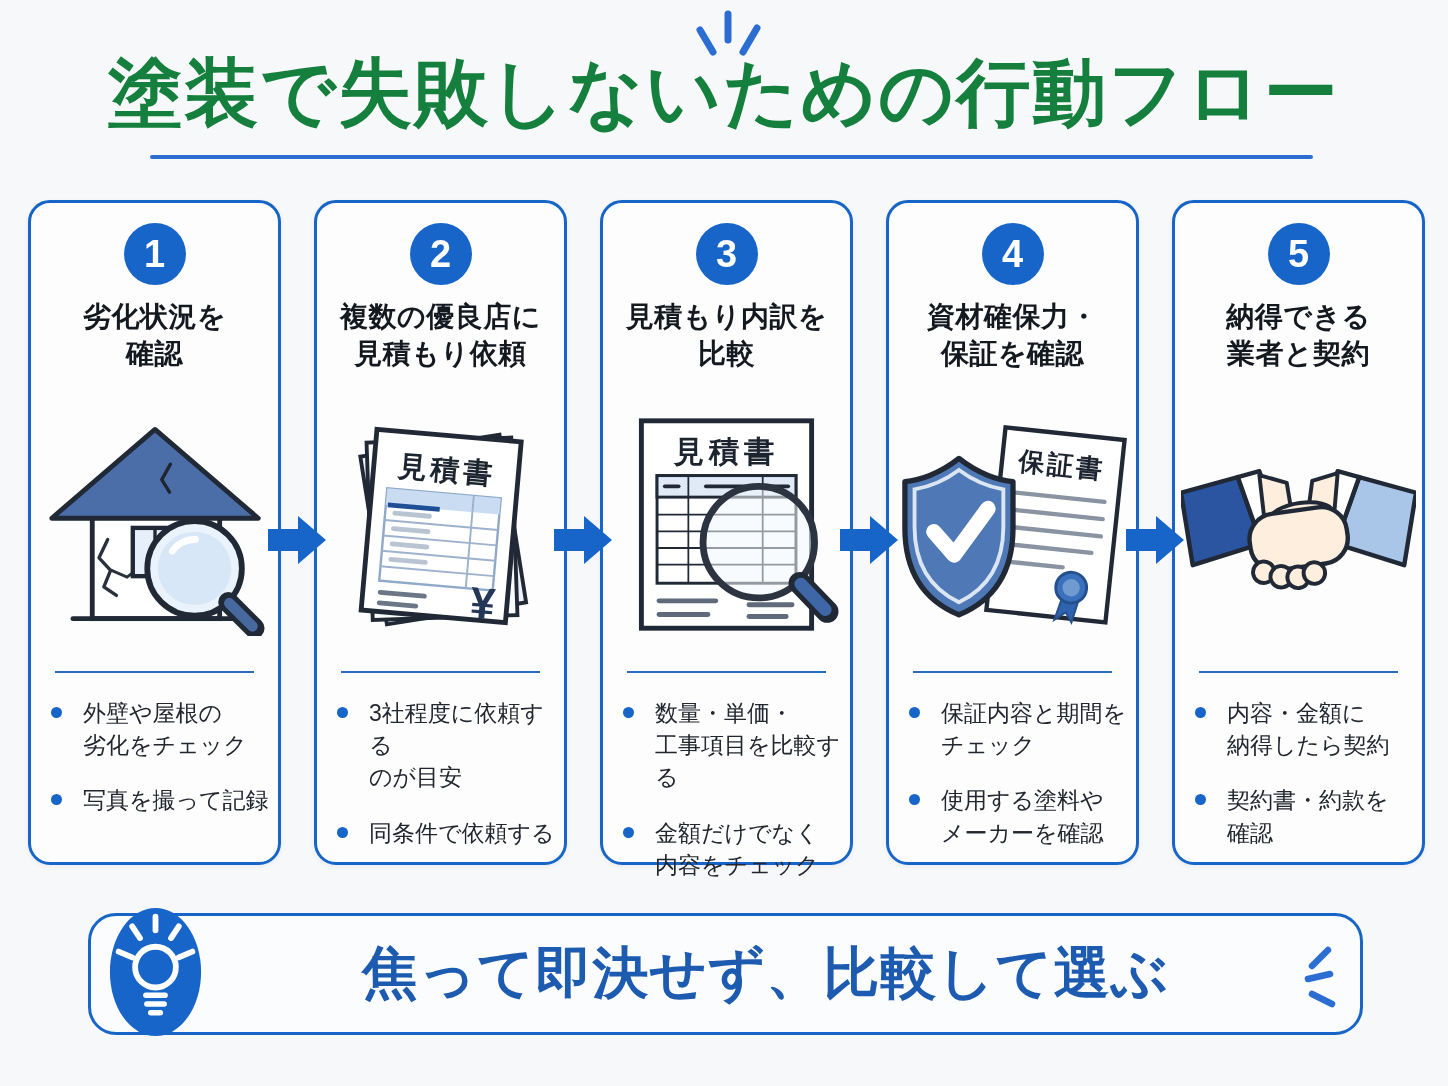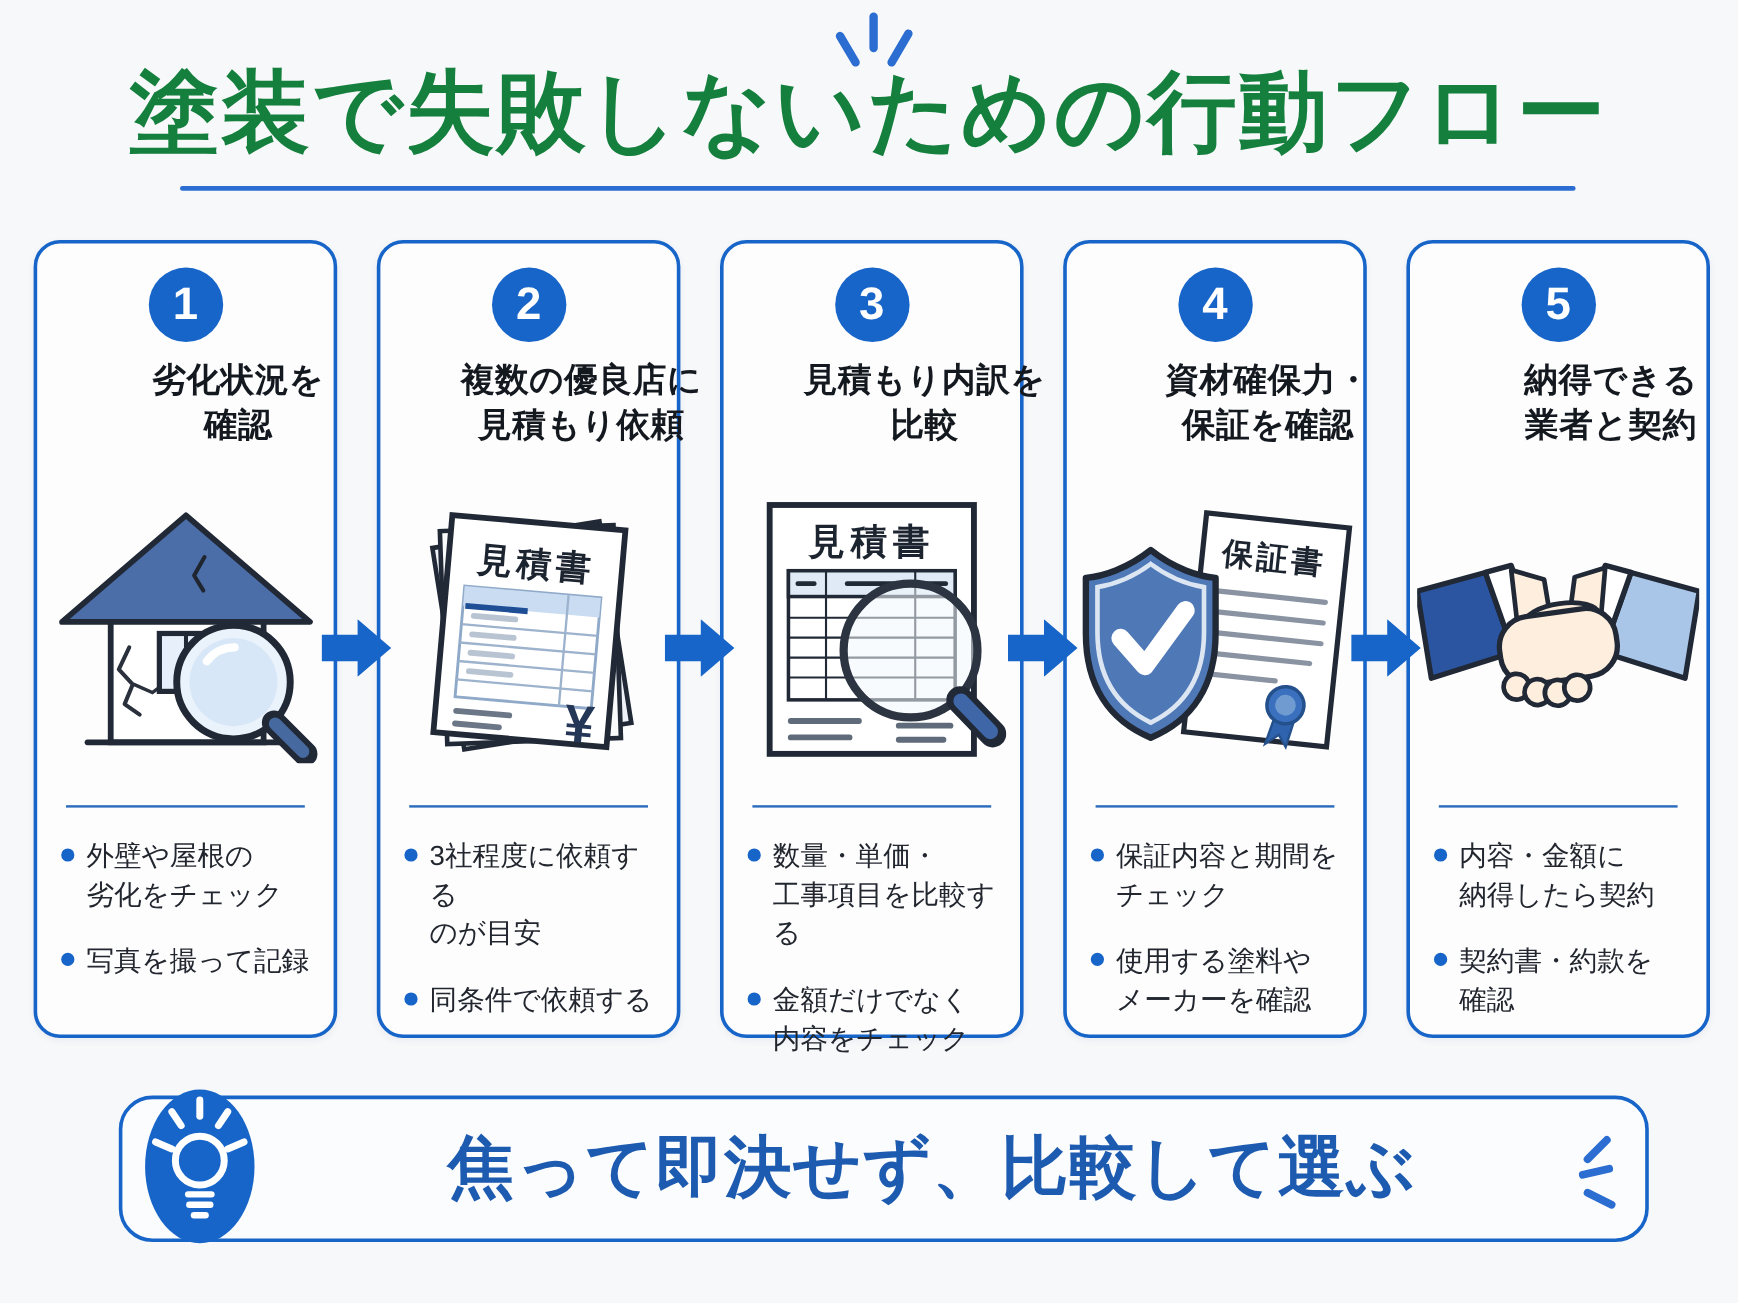--- a/index.html
+++ b/index.html
@@ -30,47 +30,47 @@
   .step-card.c1{left:0;} .step-card.c2{left:286px;} .step-card.c3{left:572px;}
   .step-card.c4{left:858px;} .step-card.c5{left:1144px;}
   .step-number{
     position:absolute;top:20px;left:50%;transform:translateX(-50%);
     width:62px;height:62px;border-radius:50%;background:#1765c8;color:#ffffff;
     font-size:38px;font-weight:800;display:flex;align-items:center;justify-content:center;
   }
   .step-title{
     position:absolute;top:96px;left:0;width:100%;
     text-align:center;font-size:28px;font-weight:800;line-height:1.32;
-    color:#14181f;white-space:pre-line;letter-spacing:0.5px;padding-left:44px;
+    color:#14181f;white-space:pre-line;letter-spacing:0.5px;
   }
   .step-icon{
     position:absolute;top:188px;left:0;right:0;height:268px;
     display:flex;align-items:center;justify-content:center;
   }
   .step-divider{
     position:absolute;top:468px;left:24px;right:24px;height:2px;background:#2a6bbc;
   }
   .step-bullets{
     position:absolute;top:494px;left:20px;right:8px;
     display:flex;flex-direction:column;gap:23px;
   }
-  .bullet{display:flex;gap:10px;align-items:flex-start;}
+  .bullet{display:flex;gap:21px;align-items:flex-start;}
   .bullet-dot{
     width:11px;height:11px;border-radius:50%;background:#1765c8;
     flex-shrink:0;margin-top:10px;
   }
   .bullet-text{
     font-size:23px;line-height:1.4;color:#22262e;white-space:pre-line;
   }
   .flow-arrow{position:absolute;top:316px;width:58px;height:48px;z-index:3;}
   .flow-arrow.a1{left:240px;} .flow-arrow.a2{left:526px;}
   .flow-arrow.a3{left:812px;} .flow-arrow.a4{left:1098px;}
   
   .banner{
-    position:absolute;left:99px;top:913px;width:1275px;height:122px;box-sizing:border-box;
+    position:absolute;left:88px;top:913px;width:1275px;height:122px;box-sizing:border-box;
     background:#fbfcfe;border:3px solid #1765c8;border-radius:28px;
   }
   .banner-badge{position:absolute;left:16px;top:-13px;width:97px;height:138px;}
   .banner-text{
     position:absolute;left:150px;right:70px;top:0;bottom:0;
     display:flex;align-items:center;justify-content:center;
     font-size:56px;font-weight:800;color:#1d5bb0;letter-spacing:1px;white-space:nowrap;
   }
   .banner-spark{position:absolute;right:20px;top:30px;width:42px;height:64px;}
 </style>

